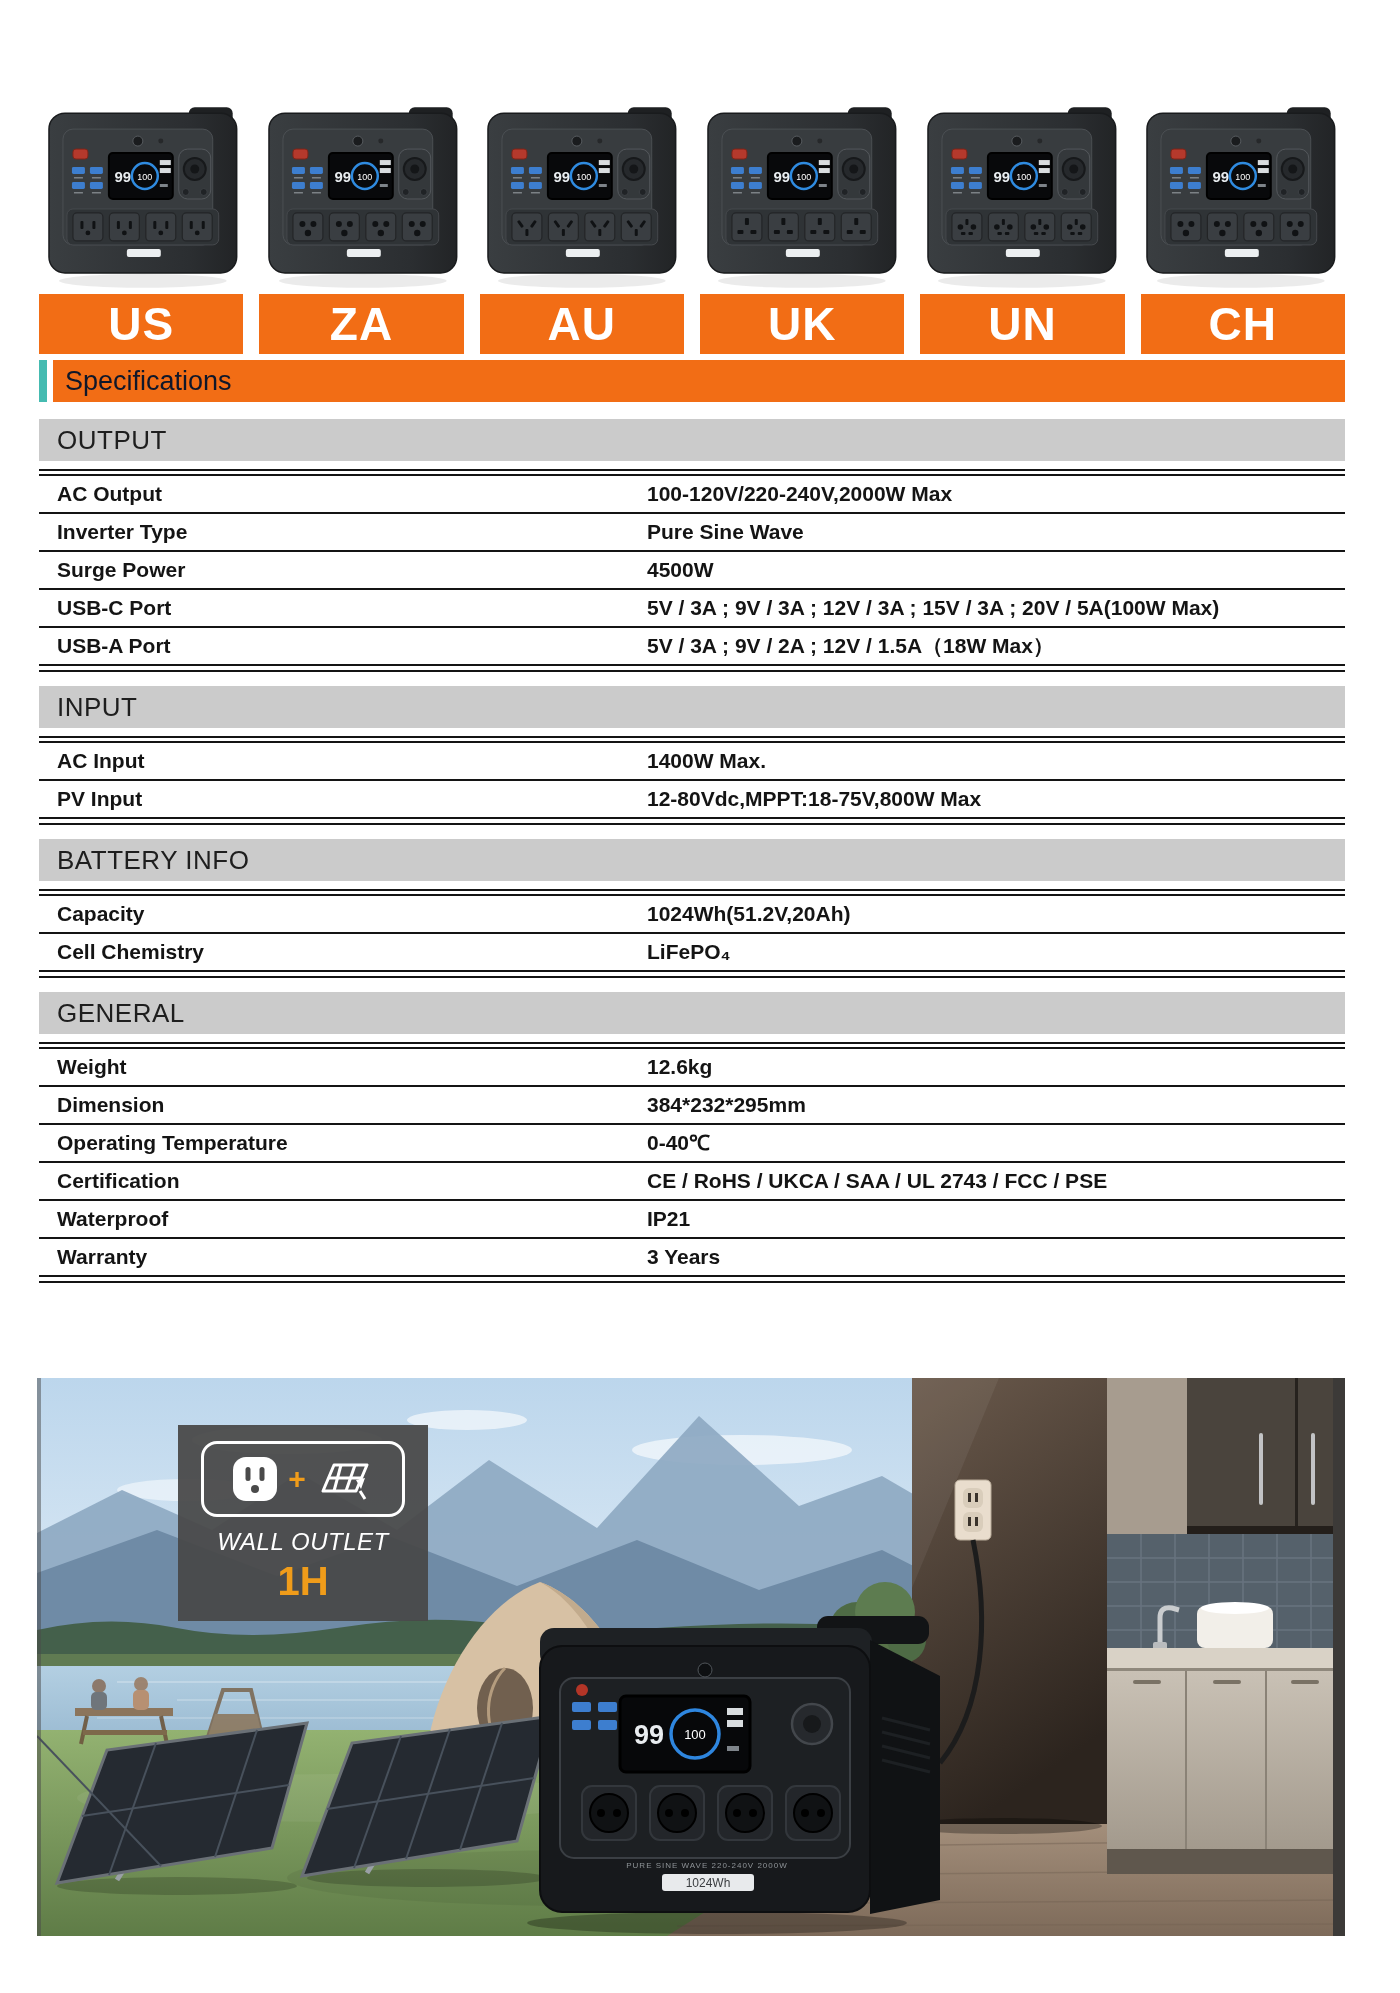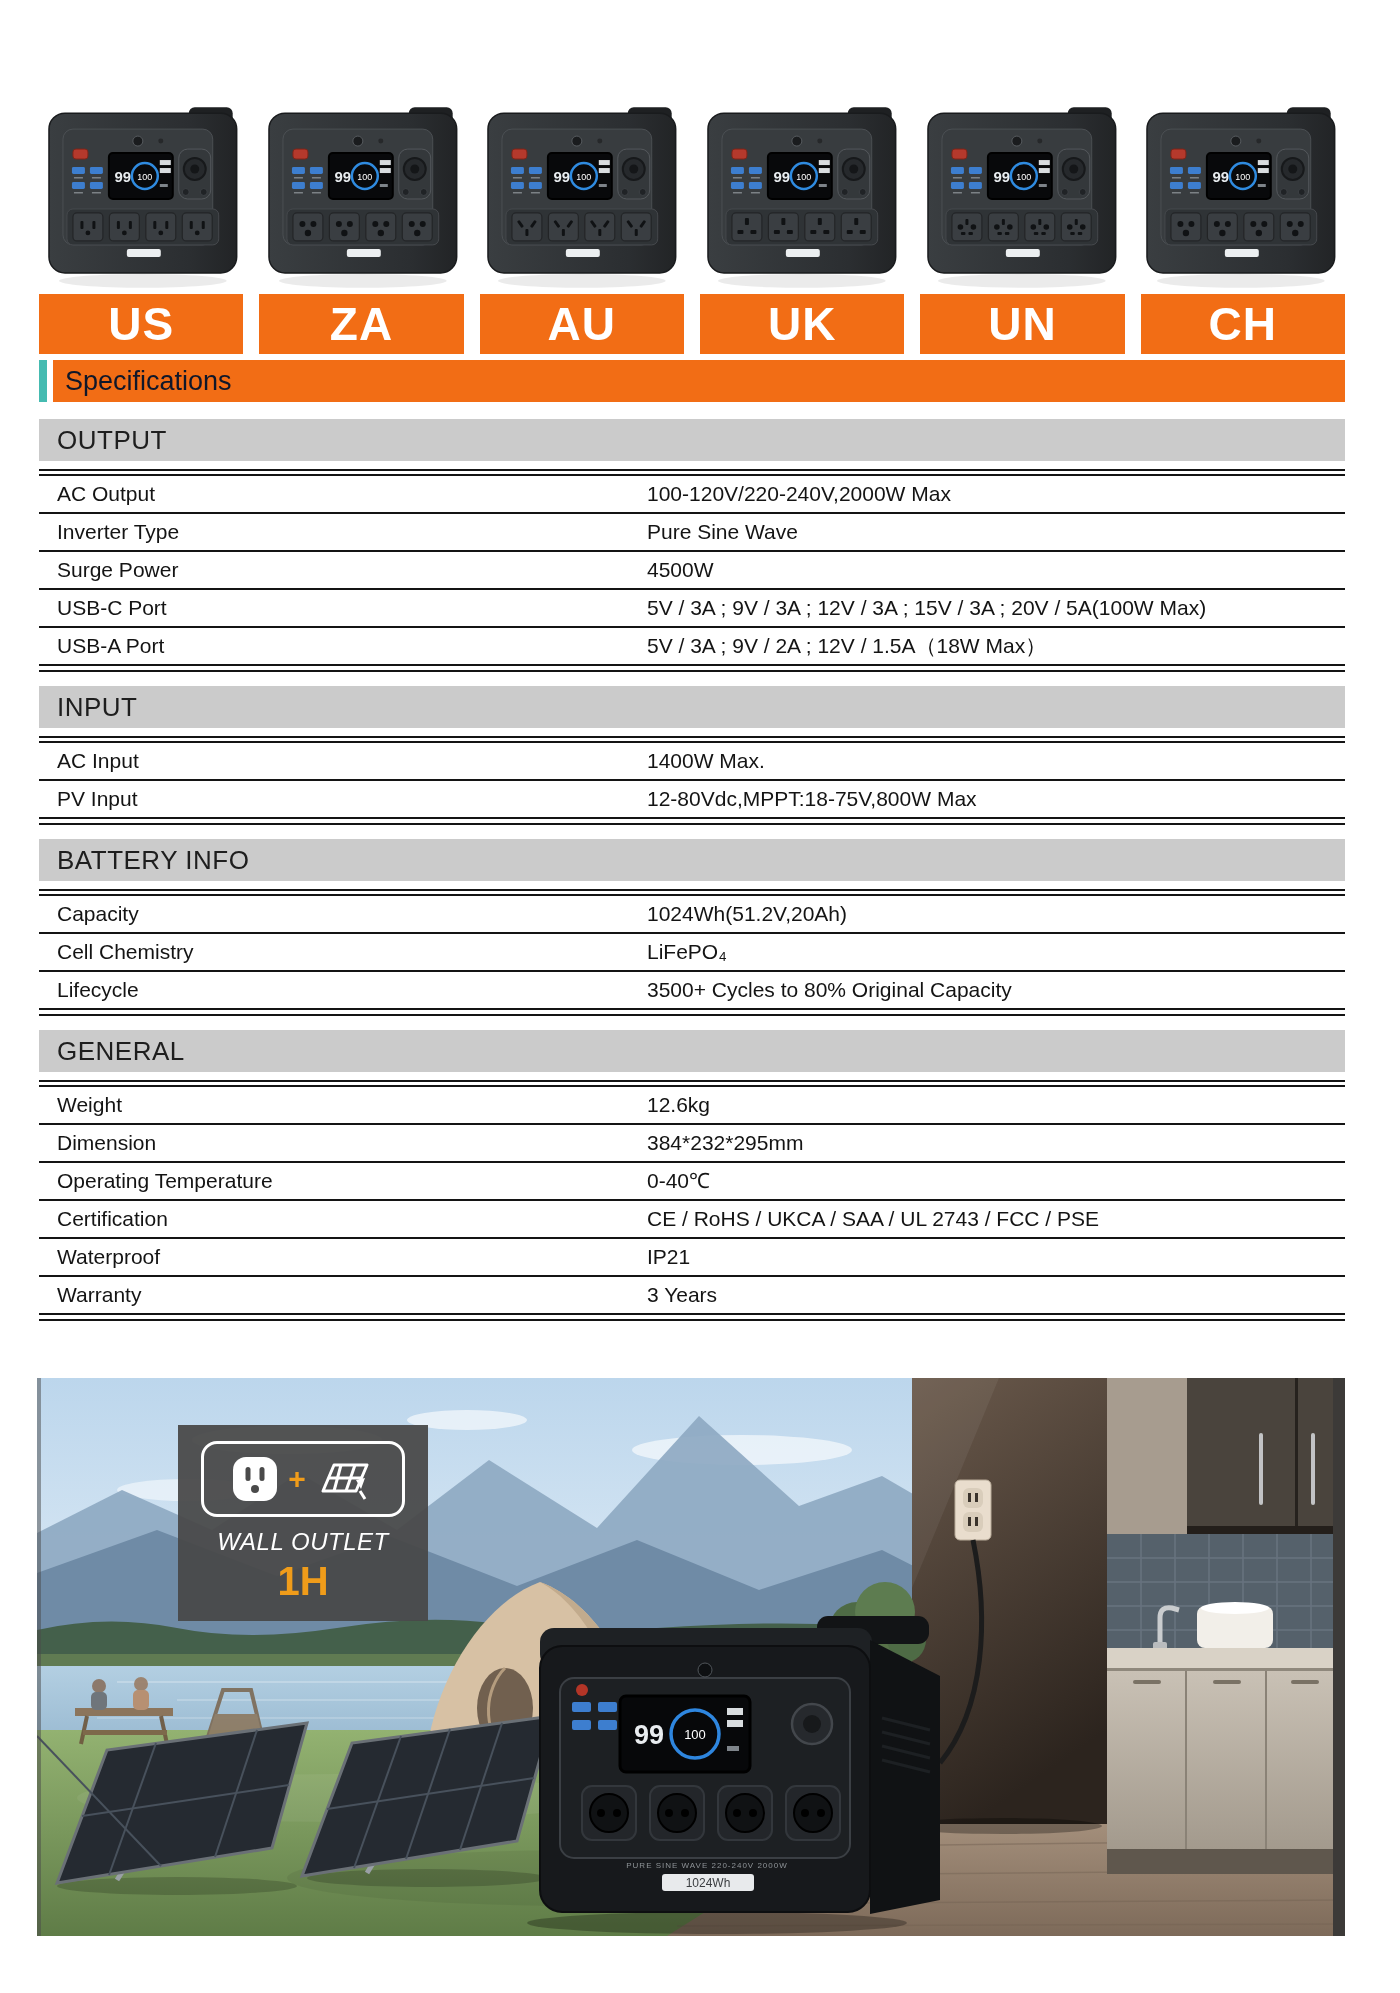--- a/index.html
+++ b/index.html
@@ -21,21 +21,21 @@
   #spec-banner{position:absolute;left:39px;top:360px;width:1306px;height:42px;display:flex;}
   #spec-banner .accent{width:8px;height:100%;background:#45BBB1;}
   #spec-banner .bar{flex:1;background:#F26D15;color:#0f172a;font-size:27px;line-height:42px;padding-left:12px;margin-left:6px;}
   
   #spec-sections{position:absolute;left:39px;top:412px;width:1306px;}
   .section-header{
     height:42px;line-height:42px;background:#CBCBCB;color:#1e1e1e;
     font-size:26px;padding-left:18px;letter-spacing:0.5px;margin-bottom:8px;margin-top:7px;
   }
   .spec-table{border-top:2px solid #141414;border-bottom:2px solid #141414;padding:3px 0 4px 0;margin-bottom:14px;}
-  .spec-row{position:relative;height:36px;line-height:36px;border-bottom:2px solid #141414;font-size:21px;}
+  .spec-row{position:relative;height:36px;line-height:36px;border-bottom:2px solid #141414;font-size:21px;font-weight:bold;}
   .spec-row:first-child{border-top:2px solid #141414;}
   .spec-label{position:absolute;left:18px;white-space:nowrap;}
   .spec-value{position:absolute;left:608px;white-space:nowrap;}
   
   #hero-photo{position:absolute;left:37px;top:1378px;width:1308px;height:558px;}
   #hero-photo > svg{position:absolute;left:0;top:0;width:100%;height:100%;display:block;}
   
   #hero-badge{
     position:absolute;left:141px;top:47px;width:250px;height:196px;
     background:rgba(72,72,72,0.94);text-align:center;
@@ -402,24 +402,20 @@
     <div class="section-header">BATTERY INFO</div>
     <div class="spec-table">
       <div class="spec-row">
         <span class="spec-label">Capacity</span>
         <span class="spec-value">1024Wh(51.2V,20Ah)</span>
       </div>
       <div class="spec-row">
         <span class="spec-label">Cell Chemistry</span>
         <span class="spec-value">LiFePO₄</span>
       </div>
-      <div class="spec-row">
-        <span class="spec-label">Lifecycle</span>
-        <span class="spec-value">3500+ Cycles to 80% Original Capacity</span>
-      </div>
     </div>
     <div class="section-header">GENERAL</div>
     <div class="spec-table">
       <div class="spec-row">
         <span class="spec-label">Weight</span>
         <span class="spec-value">12.6kg</span>
       </div>
       <div class="spec-row">
         <span class="spec-label">Dimension</span>
         <span class="spec-value">384*232*295mm</span>

